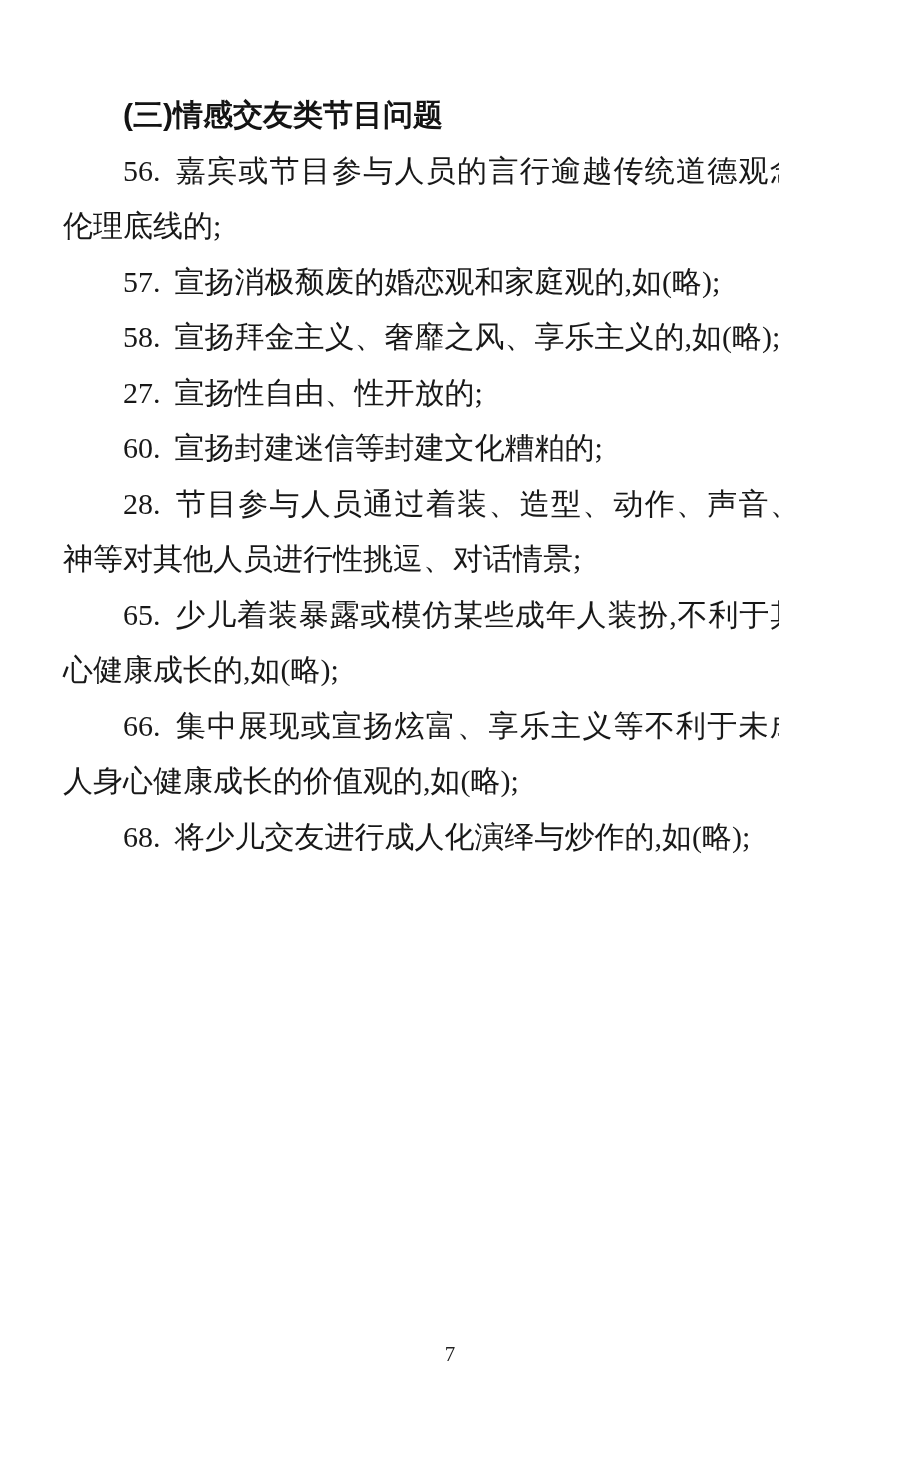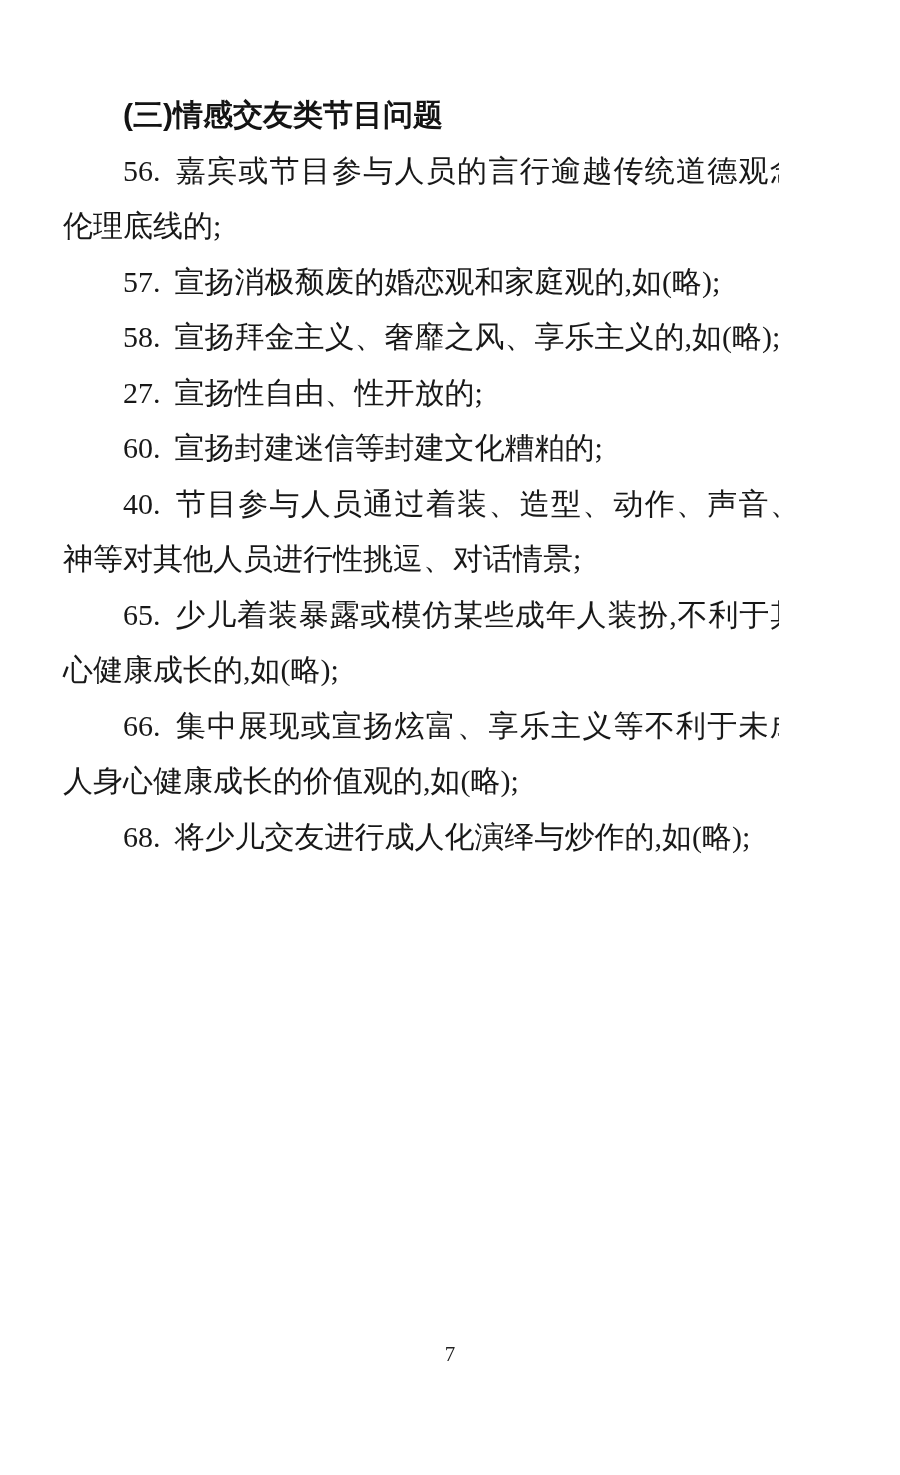--- a/index.html
+++ b/index.html
@@ -65,21 +65,21 @@
     <p class="para"><span class="num">56.</span><span>嘉宾或节目参与人员的言行逾越传统道德观念和伦理底线的;</span></p>
 
     <p class="para"><span class="num">57.</span><span>宣扬消极颓废的婚恋观和家庭观的,如(略);</span></p>
 
     <p class="para"><span class="num">58.</span><span>宣扬拜金主义、奢靡之风、享乐主义的,如(略);</span></p>
 
     <p class="para"><span class="num">27.</span><span>宣扬性自由、性开放的;</span></p>
 
     <p class="para"><span class="num">60.</span><span>宣扬封建迷信等封建文化糟粕的;</span></p>
 
-    <p class="para"><span class="num">40.</span><span>节目参与人员通过着装、造型、动作、声音、眼神等对其他人员进行性挑逗、对话情景;</span></p>
+    <p class="para"><span class="num">28.</span><span>节目参与人员通过着装、造型、动作、声音、眼神等对其他人员进行性挑逗、对话情景;</span></p>
 
 
 
 
 
     <p class="para"><span class="num">65.</span><span>少儿着装暴露或模仿某些成年人装扮,不利于其身心健康成长的,如(略);</span></p>
 
     <p class="para"><span class="num">66.</span><span>集中展现或宣扬炫富、享乐主义等不利于未成年人身心健康成长的价值观的,如(略);</span></p>
 
 

